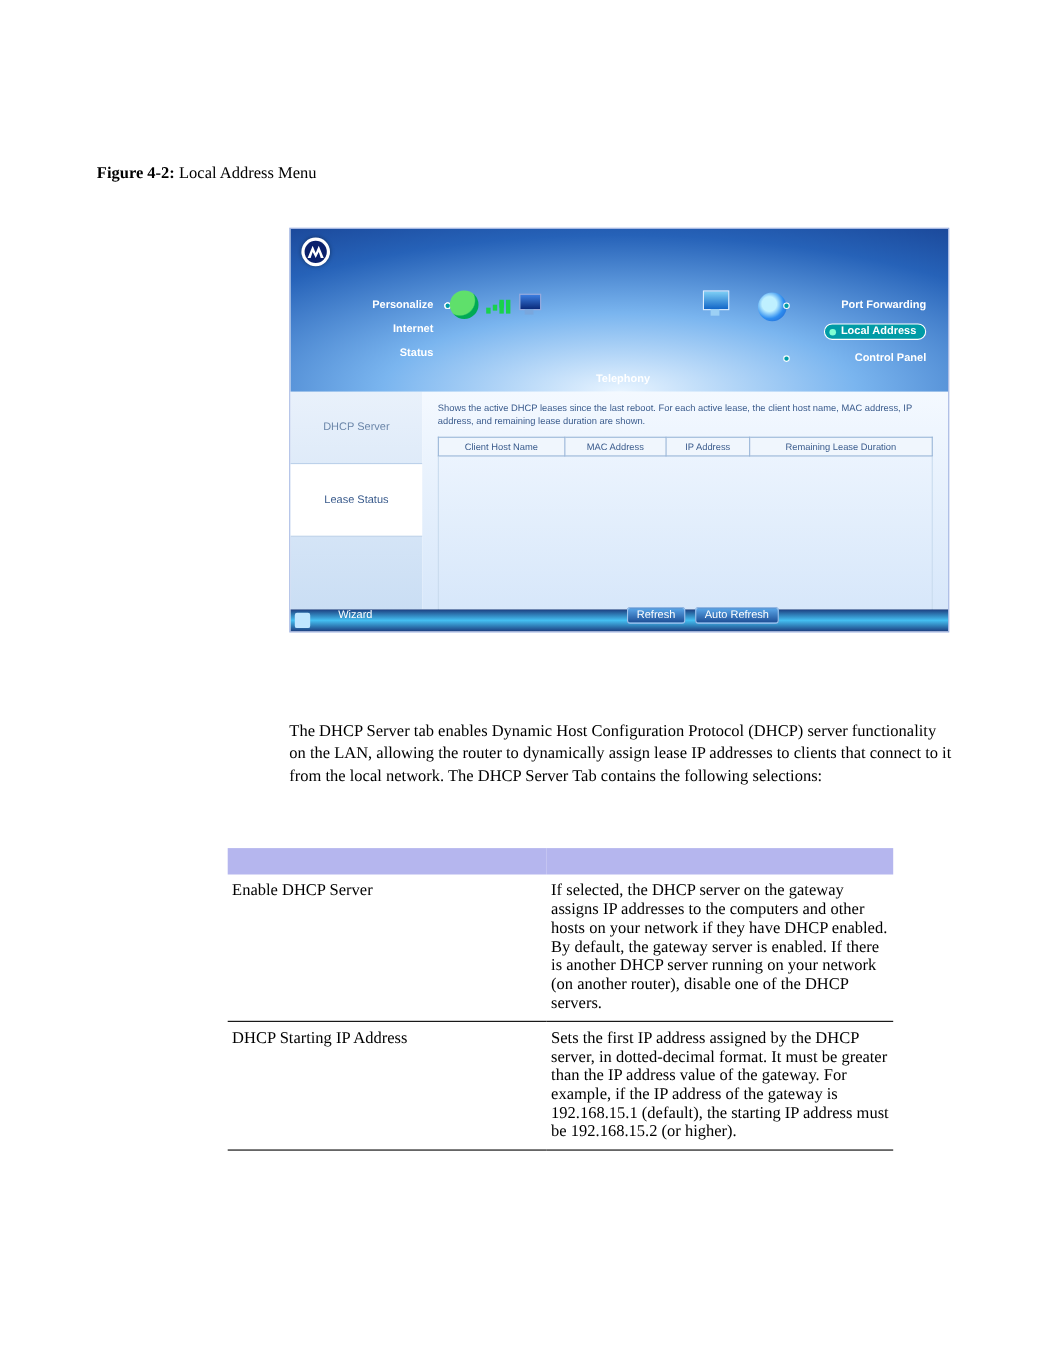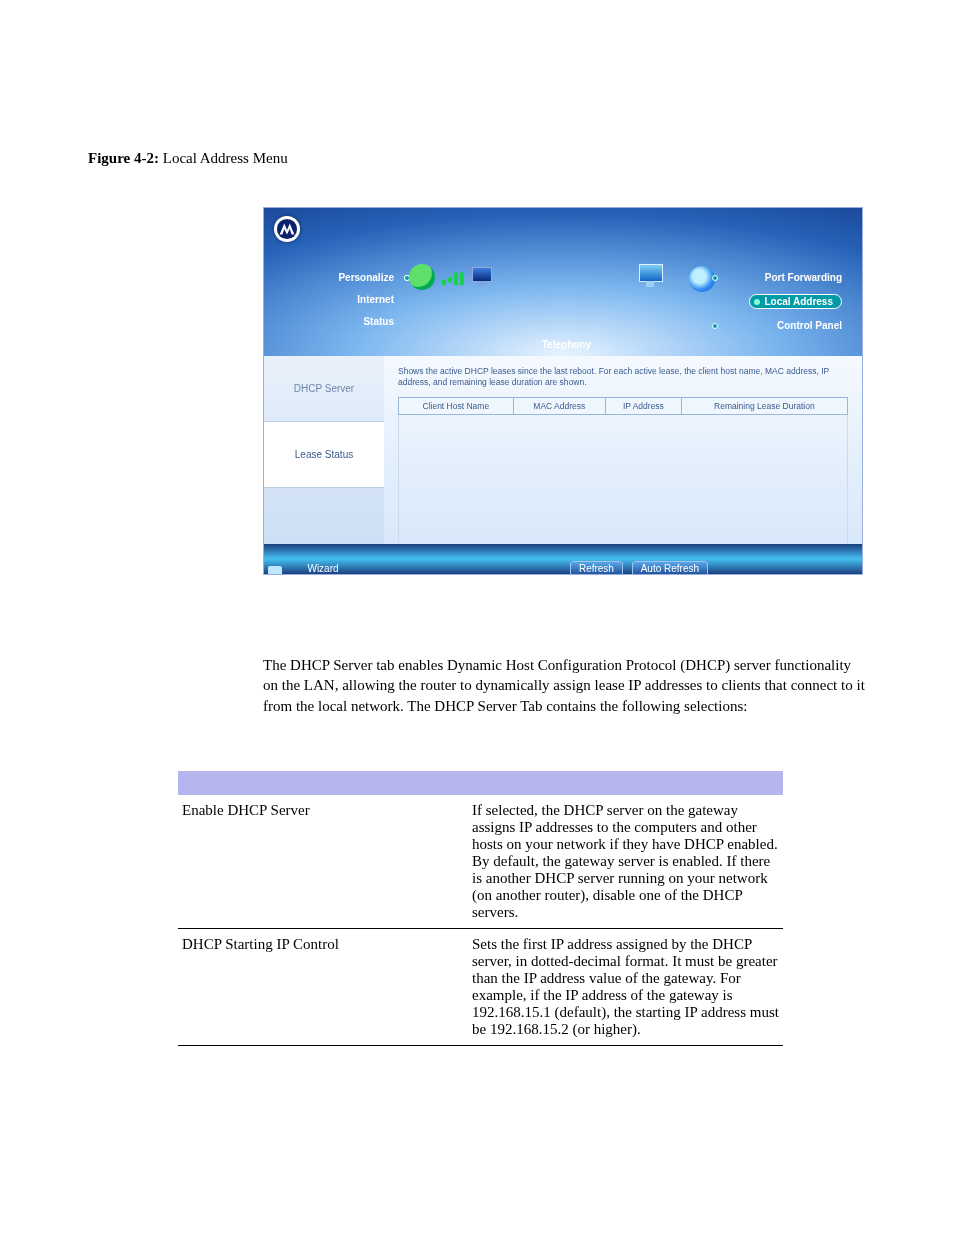--- a/index.html
+++ b/index.html
@@ -71,23 +71,23 @@
   .side .tab{ height:66px; display:flex; align-items:center; justify-content:center;
               border-bottom:1px solid #b9cfe8;}
   .side .tab.active{ color:#3a5b8c; background:#fff; }
   .main { flex:1; background:linear-gradient(#f4f9ff,#d7e7fa);
           font-size:8.5px; color:#3a5b8c; padding:10px 14px; }
   .main .desc{ margin-bottom:8px; line-height:1.35; }
   .lease-tbl{ width:100%; border-collapse:collapse; font-size:8.5px;}
   .lease-tbl th{ border:1px solid #9ab6d8; padding:3px 4px; font-weight:normal;
                  background:#f0f6fd;}
   .lease-tbl td{ height:150px; border:1px solid #c9dbee;}
-  .shot-footer{ height:30px; background:linear-gradient(#1c3f80,#44bff1,#1c3f80);
+  .shot-footer{ height:20px; background:linear-gradient(#1c3f80,#44bff1,#1c3f80);
                 position:absolute; bottom:0; left:0; right:0;
-                display:flex; align-items:flex-end; font-size:10px; color:#fff;gap:28px;}
+                display:flex; align-items:flex-start; font-size:10px; color:#fff;gap:28px;}
   .shot-footer .wiz{ width:118px; text-align:center; position:relative;}
   .shot-footer .ico{ position:absolute; left:4px; top:3px; width:14px; height:14px;
                      background:#bfe6ff; border-radius:2px;}
   .shot-footer .btn{ background:linear-gradient(#5aa6e8,#1d4e96);
                      border:1px solid #9fc4ee; border-radius:3px;
                      padding:1px 8px; margin-left:6px;}
 
   
   .i-globe{ background:radial-gradient(circle at 35% 35%, #5fe06b 0 55%, #0a5 60% 100%);
             border-radius:50%;}
@@ -105,21 +105,21 @@
   .i-big-pc::before{content:"";position:absolute;left:0;top:0;width:22px;height:16px;
           background:linear-gradient(#7ecff5,#1266c8);border:1px solid #def;}
   .i-big-pc::after{content:"";position:absolute;left:7px;top:17px;width:8px;height:6px;background:#9cd0f5;}
   .i-big-pc{background:transparent;}
   .i-swirl{width:32px;height:26px;border-radius:50%;
          background:radial-gradient(circle at 40% 40%,#bff0ff 0 30%,var(--moto-bright) 60%,#1a5ac5 100%);
          position:absolute; left:20px; top:2px;}
 
   
   .body-para{ margin:80px 0 55px 175px; width:605px; font-size:15px; line-height:1.35;}
-  table.doc { width:605px; margin-left:90px; border-collapse:collapse; font-size:15px;}
+  table.doc { width:605px; margin-left:119px; border-collapse:collapse; font-size:15px;}
   table.doc thead th{ background:var(--tbl-header); height:24px; border:none;}
   table.doc td{ vertical-align:top; padding:7px 4px; border-bottom:1px solid #000;}
   table.doc td:first-child{ width:290px;}
 </style>
 </head>
 <body>
 
 <div class="page">
 
   <p class="fig-caption">
@@ -219,19 +219,19 @@
           <th></th>
           <th></th>
         </tr>
       </thead>
     <tbody>
       <tr>
         <td>Enable DHCP Server</td>
         <td>If selected, the DHCP server on the gateway assigns IP addresses to the computers and other hosts on your network if they have DHCP enabled. By default, the gateway server is enabled. If there is another DHCP server running on your network (on another router), disable one of the DHCP servers.</td>
         </tr>
       <tr>
-        <td>DHCP Starting IP Control</td>
+        <td>DHCP Starting IP Address</td>
         <td>Sets the first IP address assigned by the DHCP server, in dotted-decimal format. It must be greater than the IP address value of the gateway. For example, if the IP address of the gateway is 192.168.15.1 (default), the starting IP address must be 192.168.15.2 (or higher).</td>
         </tr>
     </tbody>
   </table>
 
 </div>
 
 </body></html>

